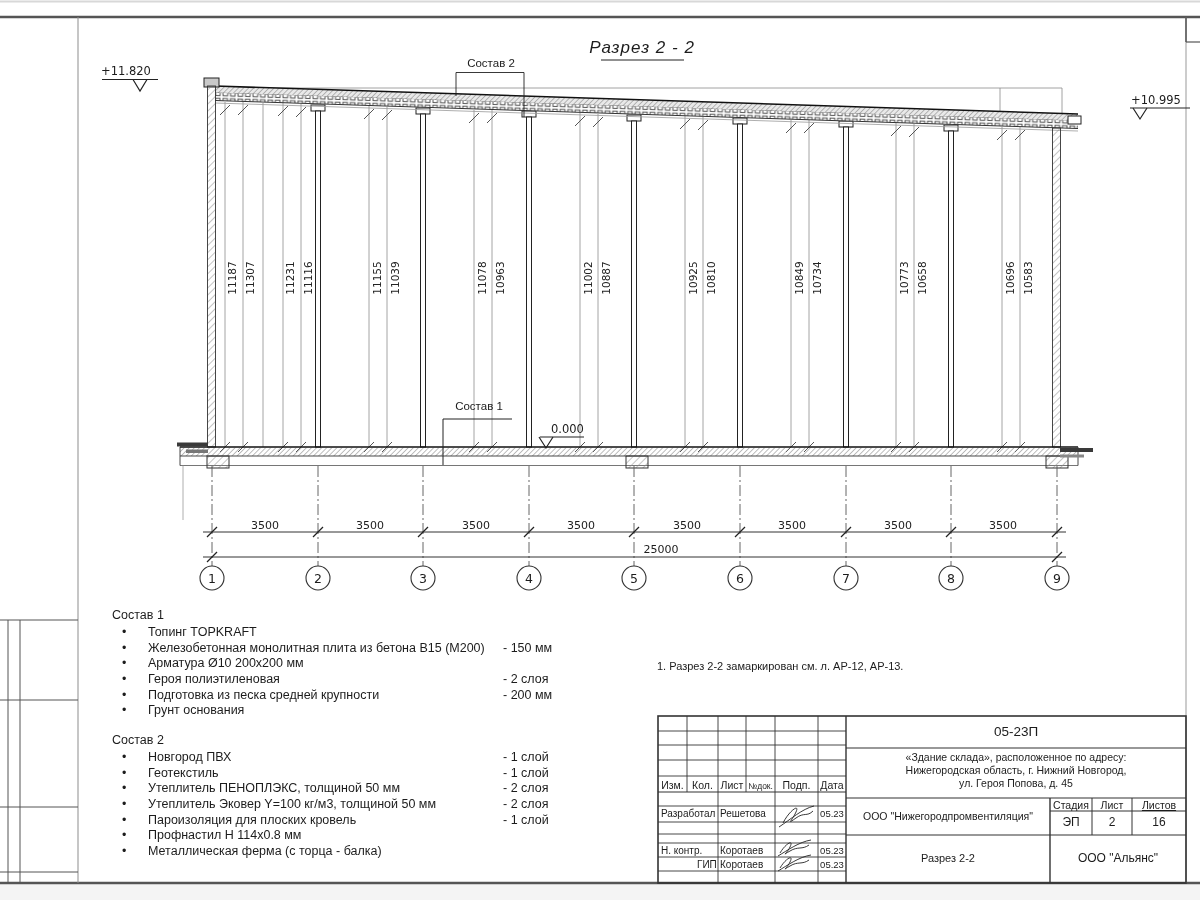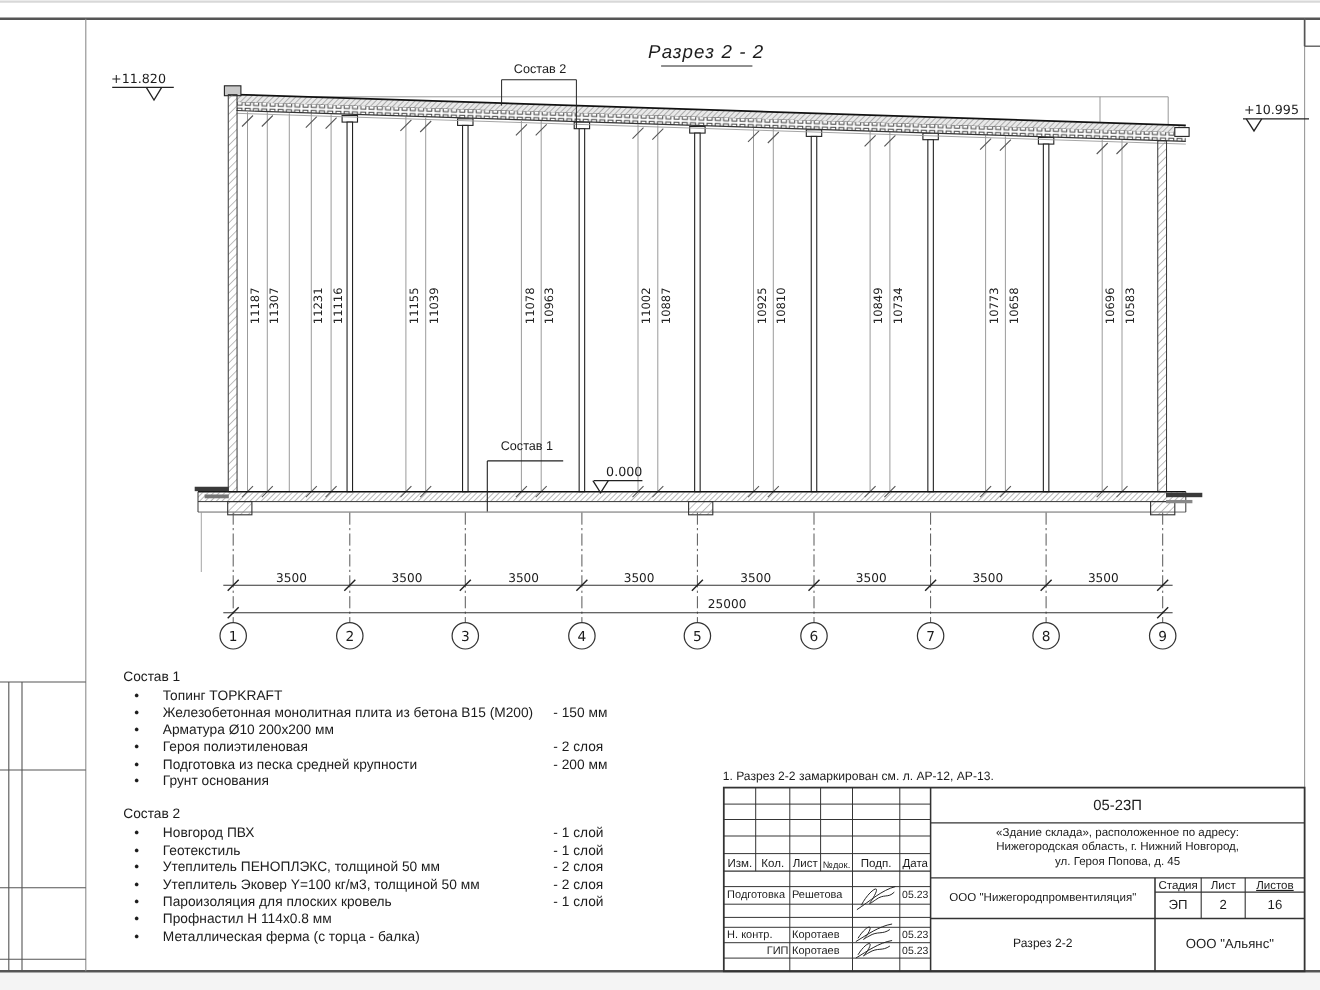--- a/index.html
+++ b/index.html
@@ -388,30 +388,30 @@
     <span class="n">Профнастил Н 114x0.8 мм</span>
     <span class="v"></span>
   </div>
   <div class="lrow">
     <span class="b">•</span>
     <span class="n">Металлическая ферма (с торца - балка)</span>
     <span class="v"></span>
   </div>
 </div>
 
-<span class="abs note" style="left:657px; top:700px;">1. Разрез 2-2 замаркирован см. л. АР-12, АР-13.</span>
+<span class="abs note" style="left:657px; top:660px;">1. Разрез 2-2 замаркирован см. л. АР-12, АР-13.</span>
 
 <span class="tb ctr" style="left:659px; top:779px; width:27px; font-size:10.5px;">Изм.</span>
 <span class="tb ctr" style="left:687px; top:779px; width:31px; font-size:10.5px;">Кол.</span>
 <span class="tb ctr" style="left:718px; top:779px; width:28px; font-size:10.5px;">Лист</span>
 <span class="tb ctr" style="left:746px; top:781px; width:29px; font-size:8.5px;">№док.</span>
 <span class="tb ctr" style="left:775px; top:779px; width:43px; font-size:10.5px;">Подп.</span>
 <span class="tb ctr" style="left:818px; top:779px; width:28px; font-size:10.5px;">Дата</span>
 
-<span class="tb" style="left:661px; top:808px; font-size:10px;">Подготовка</span>
+<span class="tb" style="left:661px; top:808px; font-size:10px;">Разработал</span>
 <span class="tb" style="left:720px; top:808px; font-size:10px;">Решетова</span>
 <span class="tb ctr" style="left:818px; top:808px; width:28px; font-size:9.5px;">05.23</span>
 
 <span class="tb" style="left:661px; top:845px; font-size:10px;">Н. контр.</span>
 <span class="tb" style="left:720px; top:845px; font-size:10px;">Коротаев</span>
 <span class="tb ctr" style="left:818px; top:845px; width:28px; font-size:9.5px;">05.23</span>
 
 <span class="tb" style="left:661px; top:859px; font-size:10px;margin-left:36px;">ГИП</span>
 <span class="tb" style="left:720px; top:859px; font-size:10px;">Коротаев</span>
 <span class="tb ctr" style="left:818px; top:859px; width:28px; font-size:9.5px;">05.23</span>

